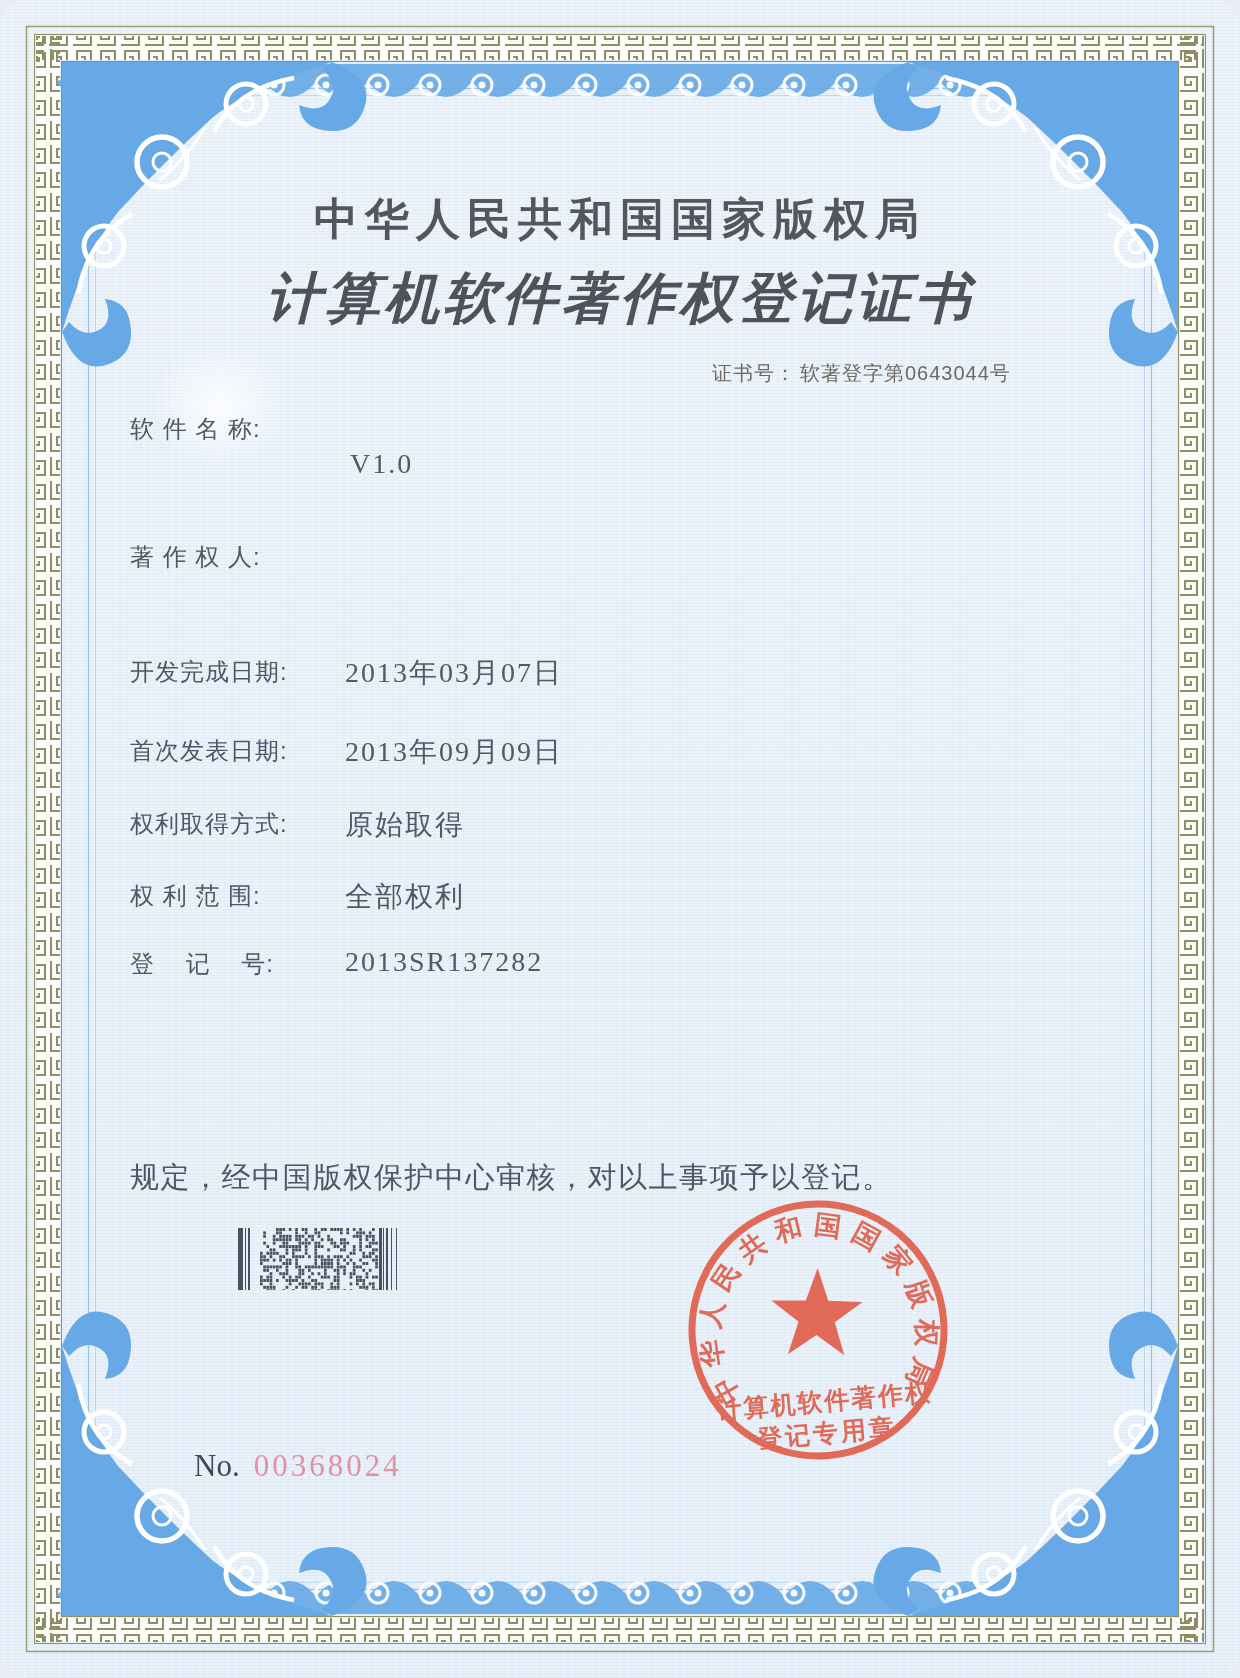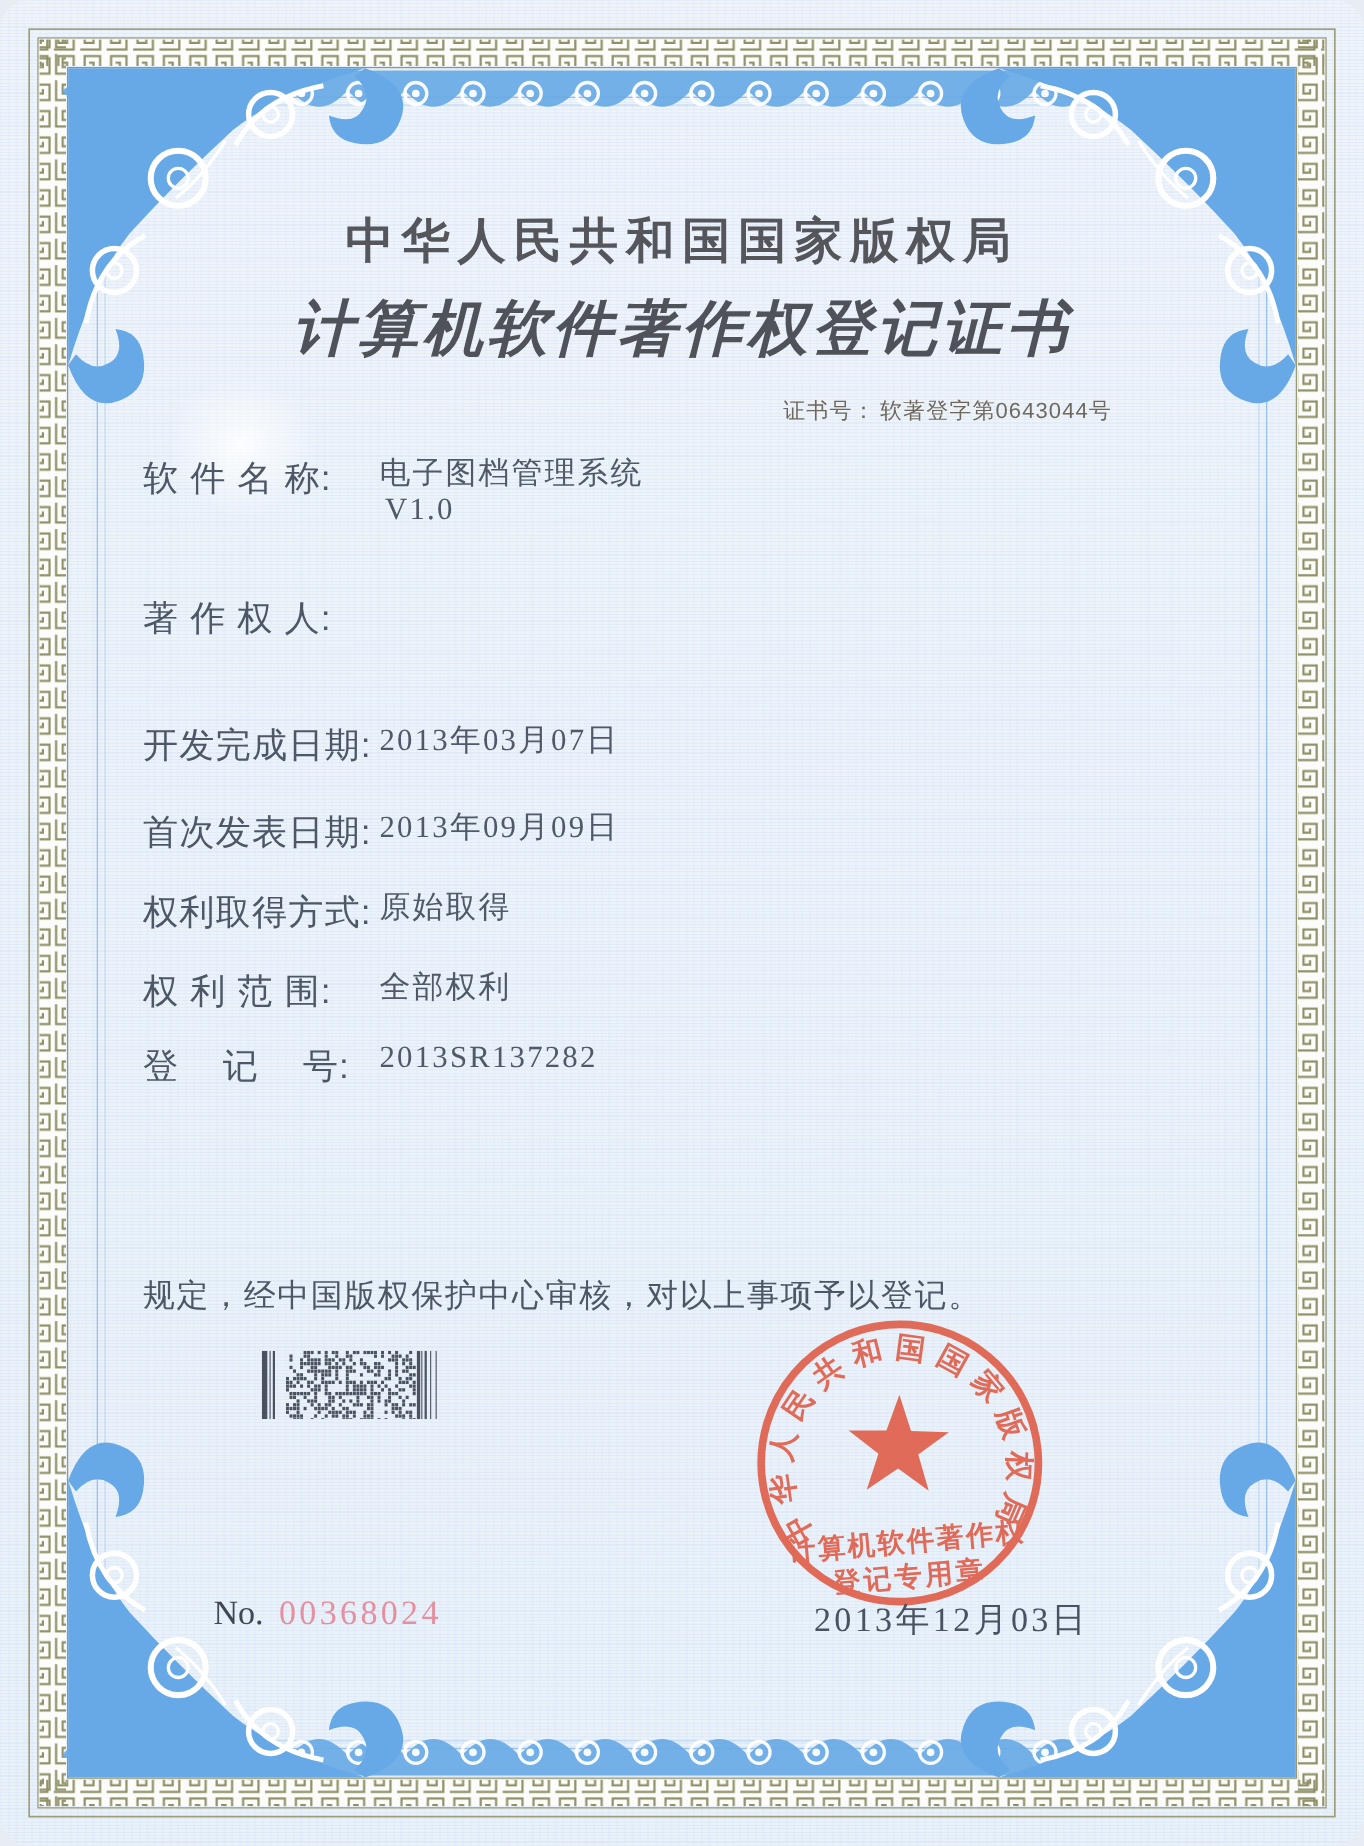--- a/index.html
+++ b/index.html
@@ -12,21 +12,21 @@
       repeating-linear-gradient(90deg, rgba(160,195,230,.05) 0 2px, transparent 2px 7px),
       linear-gradient(180deg,#eef4fa,#e9f1f9);}
   .abs{position:absolute;}
   svg{display:block;}
   .title1{left:0;right:0;top:190px;text-align:center;font-size:44px;font-weight:700;
           letter-spacing:7px;color:#54565c;}
   .title2{left:0;right:0;top:262px;text-align:center;font-size:55px;font-weight:700;
           letter-spacing:4px;color:#4f5258;font-style:italic;}
   .certno{left:712px;top:360px;font-size:20px;color:#6e685e;letter-spacing:1px;}
   .certno .val{margin-left:4px;}
-  .f-label{left:130px;font-size:32px;color:#4d5766;white-space:pre;letter-spacing:1px;}
+  .f-label{left:130px;font-size:24px;color:#4d5766;white-space:pre;letter-spacing:1px;}
   .f-value{left:345px;font-size:28px;color:#4f5967;font-family:"Liberation Serif",serif;
            letter-spacing:2px;white-space:pre;}
   .stmt{font-size:29px;color:#4c5664;letter-spacing:1.5px;}
   .serial{top:1448px;left:194px;font-size:31px;color:#3f4754;
           font-family:"Liberation Serif",serif;}
   .serial .num{color:#e490a0;margin-left:14px;letter-spacing:3px;}
   .issue-date{top:1452px;left:740px;font-size:31px;color:#485260;letter-spacing:3px;
           font-family:"Liberation Serif",serif;}
   .watermark{left:150px;top:340px;width:140px;height:130px;border-radius:50%;
      background:radial-gradient(closest-side,rgba(255,255,255,.85),rgba(255,255,255,0));}
@@ -169,21 +169,20 @@
   <div class="abs watermark"></div>
 
   <div class="abs title1">中华人民共和国国家版权局</div>
   <div class="abs title2">计算机软件著作权登记证书</div>
 
   <div class="abs certno">
     <span>证书号：</span><span class="val">软著登字第0643044号</span>
   </div>
 
   <div class="abs f-label" style="top:413px">软 件 名 称:</div>
-  <div class="abs f-value" style="top:411px">电子图档管理系统</div>
   <div class="abs f-value" style="top:448px;left:350px">V1.0</div>
 
   <div class="abs f-label" style="top:541px">著 作 权 人:</div>
 
   <div class="abs f-label" style="top:656px">开发完成日期:</div>
   <div class="abs f-value" style="top:654px">2013年03月07日</div>
 
   <div class="abs f-label" style="top:735px">首次发表日期:</div>
   <div class="abs f-value" style="top:733px">2013年09月09日</div>
 
@@ -551,15 +550,14 @@
       </text>
       <polygon transform="translate(0,-14) rotate(6)" points="0,-48 11.2,-15.4 45.6,-14.8 18.1,5.9 28.2,38.8 0,19 -28.2,38.8 -18.1,5.9 -45.6,-14.8 -11.2,-15.4" fill="#e05842"></polygon>
       <text x="0" y="80" text-anchor="middle" font-size="25" font-weight="700" fill="#e05842" letter-spacing="2" font-family="Liberation Sans, sans-serif">计算机软件著作权</text>
       <text x="0" y="112" text-anchor="middle" font-size="25" font-weight="700" fill="#e05842" letter-spacing="3" font-family="Liberation Sans, sans-serif">登记专用章</text>
     </g>
   </svg>
 
   <div class="abs serial">
     <span>No.</span><span class="num">00368024</span>
   </div>
-  <div class="abs issue-date">2013年12月03日</div>
 
 </div>
 
 </body></html>

